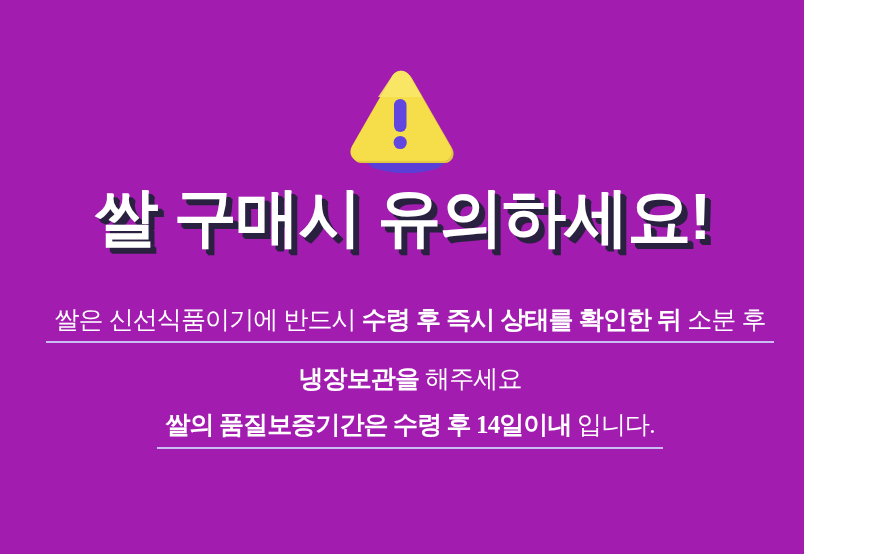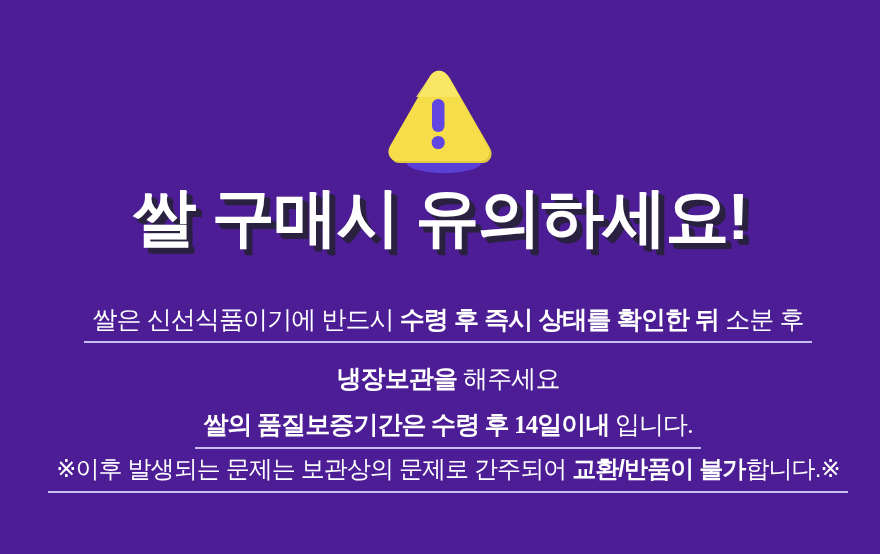--- a/index.html
+++ b/index.html
@@ -8,23 +8,23 @@
   }
   body {
     width: 880px;
     height: 554px;
     overflow: hidden;
     font-family: "Liberation Sans", "DejaVu Sans", sans-serif;
   }
 
   .notice-banner {
     position: relative;
-    width: 880px;
+    width: 804px;
     height: 554px;
-    background: #4c1d95;
+    background: #a21caf;
     box-sizing: border-box;
     overflow: hidden;
   }
 
   
   .warning-icon-wrap {
     position: absolute;
     left: 0;
     right: 0;
     top: 66px;
@@ -125,20 +125,15 @@
     <div class="copy-line line-2">
       <b>냉장보관을</b><span> 해주세요</span>
     </div>
 
     <div class="copy-line line-3">
       <span class="ul">
         <b>쌀의 품질보증기간은 수령 후 14일이내</b><span> 입니다.</span>
       </span>
     </div>
 
-    <div class="copy-line line-4">
-      <span class="ul">
-        <span>※이후 발생되는 문제는 보관상의 문제로 간주되어 </span><b>교환/반품이 불가</b><span>합니다.※</span>
-      </span>
-    </div>
 
   </div>
 </div>
 
 </body></html>

